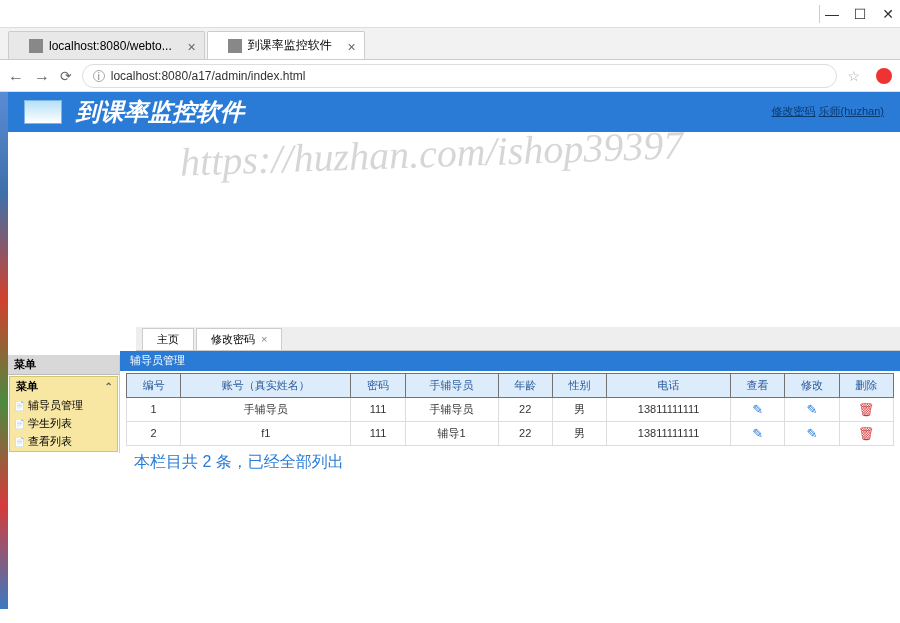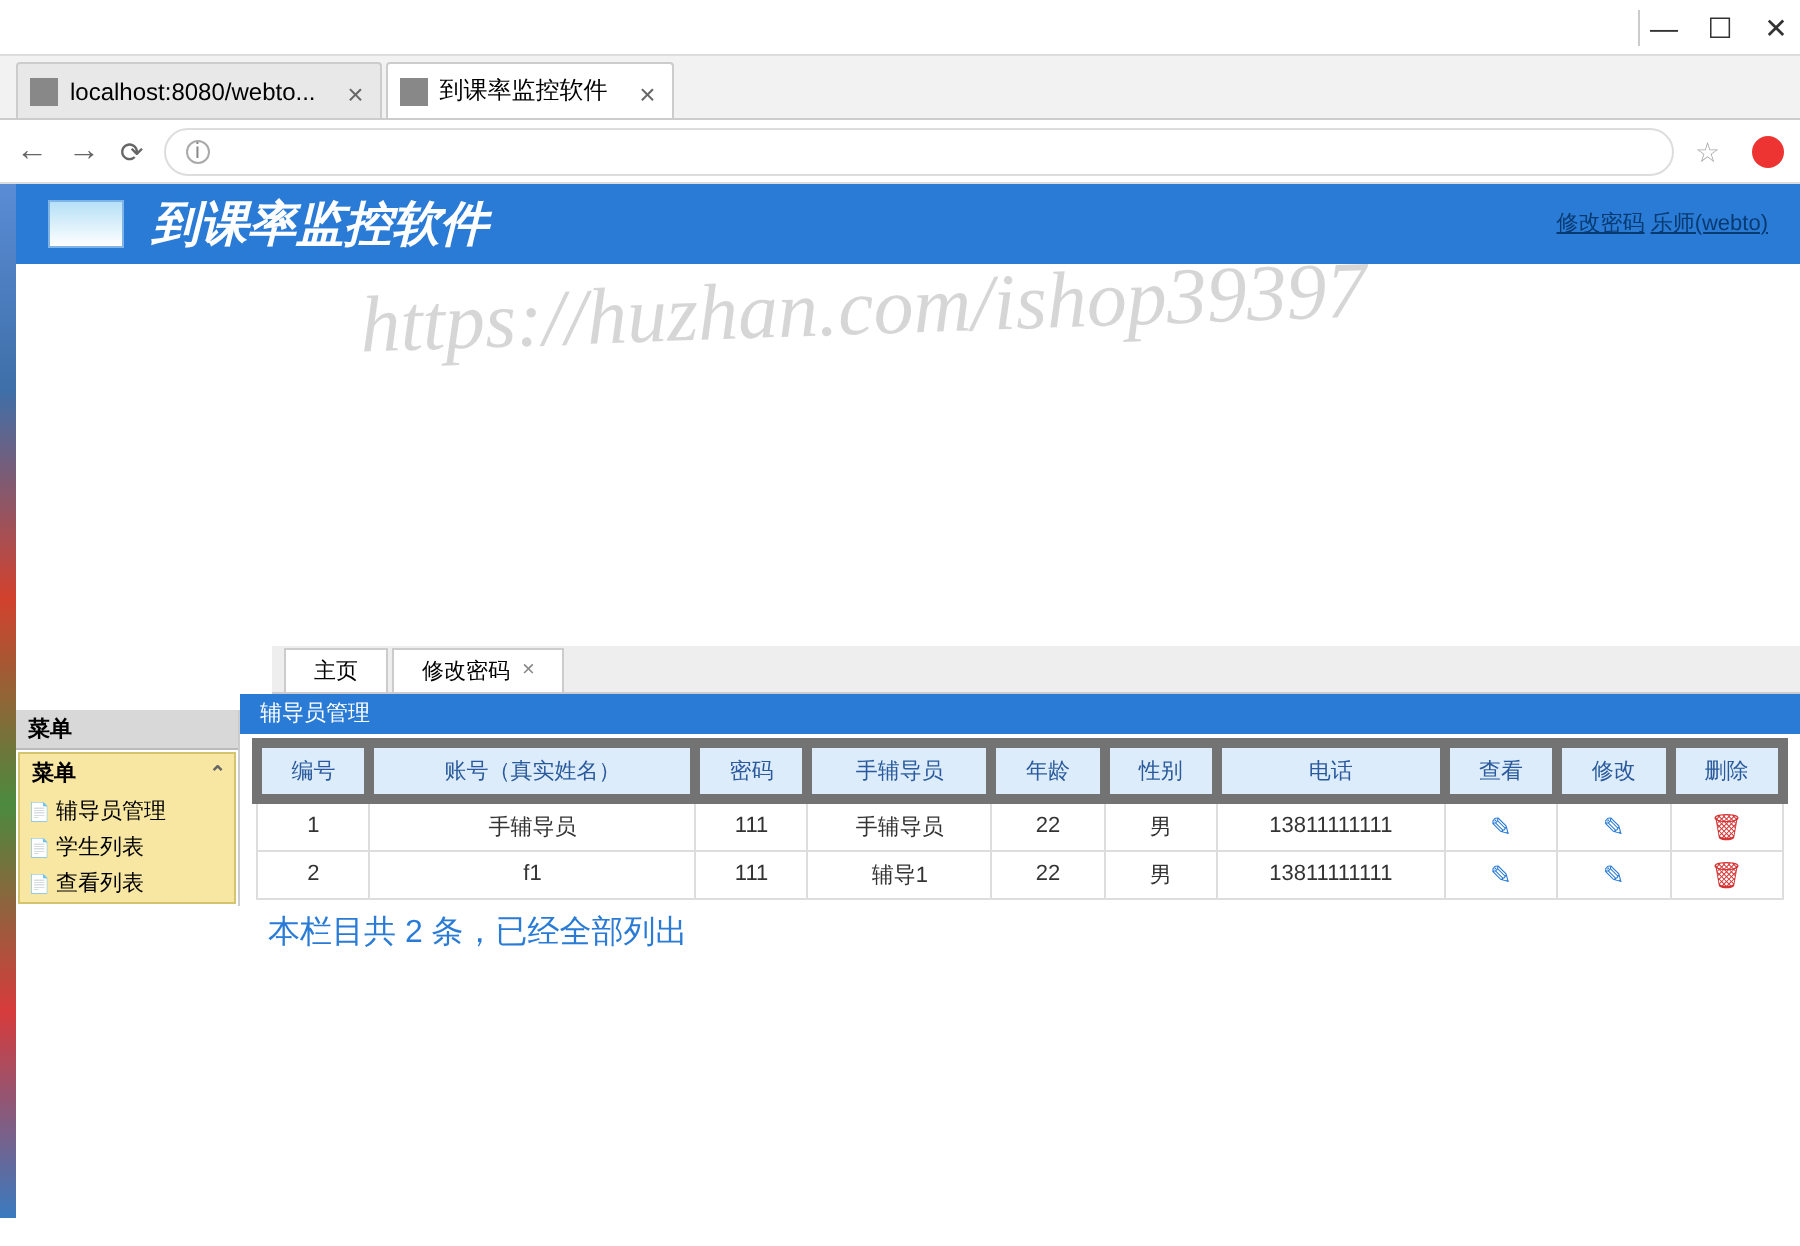--- a/index.html
+++ b/index.html
@@ -6,21 +6,21 @@
     body { font-family: "Microsoft YaHei", Arial, sans-serif; font-size: 12px; background: #fff; overflow: hidden; }
     
     
     .window-chrome { height: 28px; background: #fff; border-bottom: 1px solid #ddd; display: flex; justify-content: flex-end; align-items: center; padding-right: 6px; }
     .win-controls { display: flex; gap: 16px; align-items: center; }
     .win-btn { width: 12px; height: 12px; display: inline-flex; align-items: center; justify-content: center; font-size: 14px; color: #333; cursor: pointer; }
     .win-divider { width: 1px; height: 18px; background: #ccc; margin-right: 6px; }
     
     
     .browser-tabs { height: 32px; background: #f2f2f2; display: flex; align-items: flex-end; padding-left: 8px; border-bottom: 1px solid #ccc; }
-    .tab { height: 28px; padding: 0 32px 0 6px; background: #fff; border: 1px solid #ccc; border-bottom: none; margin-right: 2px; display: flex; align-items: center; position: relative; min-width: 120px; border-radius: 2px 2px 0 0; }
+    .tab { height: 28px; padding: 0 32px 0 20px; background: #fff; border: 1px solid #ccc; border-bottom: none; margin-right: 2px; display: flex; align-items: center; position: relative; min-width: 120px; border-radius: 2px 2px 0 0; }
     .tab.inactive { background: #e8e8e8; }
     .tab-favicon { width: 14px; height: 14px; margin-right: 6px; background: #888; display: inline-block; }
     .tab-close { position: absolute; right: 8px; top: 7px; font-size: 14px; color: #666; cursor: pointer; }
     
     
     .address-bar { height: 32px; background: #fff; border-bottom: 1px solid #ddd; display: flex; align-items: center; padding: 0 8px; gap: 10px; }
     .nav-arrow { font-size: 16px; color: #666; cursor: pointer; }
     .reload-icon { font-size: 14px; color: #666; cursor: pointer; }
     .url-field { flex: 1; height: 24px; border: 1px solid #ddd; border-radius: 12px; padding: 0 10px; display: flex; align-items: center; gap: 6px; }
     .url-field .info { color: #888; font-size: 11px; border: 1px solid #aaa; border-radius: 50%; width: 12px; height: 12px; display: inline-flex; align-items: center; justify-content: center; }
@@ -59,21 +59,21 @@
     
     .subnav { height: 20px; background: #2a7bd6; color: #fff; display: flex; align-items: center; padding-left: 10px; font-size: 11px; }
     
     .search-bar { height: 28px; background: #3f8cdd; display: flex; align-items: center; padding: 0 8px; gap: 6px; color: #fff; font-size: 11px; }
     .search-bar input[type=text] { height: 18px; width: 120px; border: 1px solid #fff; padding: 0 4px; font-size: 11px; }
     .sbtn { height: 20px; padding: 0 10px; background: #e8e8e8; border: 1px solid #aaa; font-size: 11px; cursor: pointer; display: inline-flex; align-items: center; }
     
     
     .table-wrap { padding: 2px 6px; }
     table { width: 100%; border-collapse: collapse; font-size: 11px; }
-    th { background: #ddecfb; border: 5px solid #737373; padding: 4px; color: #2a5a9c; font-weight: normal; text-align: center; }
+    th { background: #ddecfb; border: 1px solid #737373; padding: 4px; color: #2a5a9c; font-weight: normal; text-align: center; }
     td { border: 1px solid #ddd; padding: 4px; text-align: center; color: #333; }
     .action-icon { color: #2a7bd6; cursor: pointer; font-size: 13px; }
     .action-icon.del { color: #d63333; }
     .summary { padding: 6px 8px; color: #2a7bd6; font-size: 16px; }
     
     
     .footer { height: 22px; background: #2a7bd6; color: #fff; display: flex; align-items: center; justify-content: center; font-size: 11px; margin-left: 8px; }
     
     .watermark { position: absolute; top: 130px; left: 180px; font-size: 40px; color: rgba(120,120,120,0.3); font-style: italic; pointer-events: none; transform: rotate(-2deg); font-family: serif; }
   </style>
@@ -101,33 +101,34 @@
     <span class="tab-close">×</span>
   </div>
 </div>
 
 <div class="address-bar">
   <span class="nav-arrow">←</span>
   <span class="nav-arrow">→</span>
   <span class="reload-icon">⟳</span>
   <div class="url-field">
     <span class="info">i</span>
+    <span class="url-text">localhost:8080/a17/admin/index.html</span>
   </div>
   <span class="star-icon">☆</span>
   <span class="adblock"></span>
 </div>
 
 <div class="left-strip"></div>
 
 <div class="page-header">
   <div class="logo-img"></div>
   <div class="app-title">到课率监控软件</div>
   <div class="header-links">
     <a>修改密码</a>
-    <a>乐师(webto)</a>
+    <a>乐师(huzhan)</a>
   </div>
 </div>
 
 <div class="body-wrap">
 
   <div class="sidebar">
     <div class="sidebar-header">菜单</div>
     <div class="menu-group">
       <div class="menu-group-title">
         <span>菜单</span>

